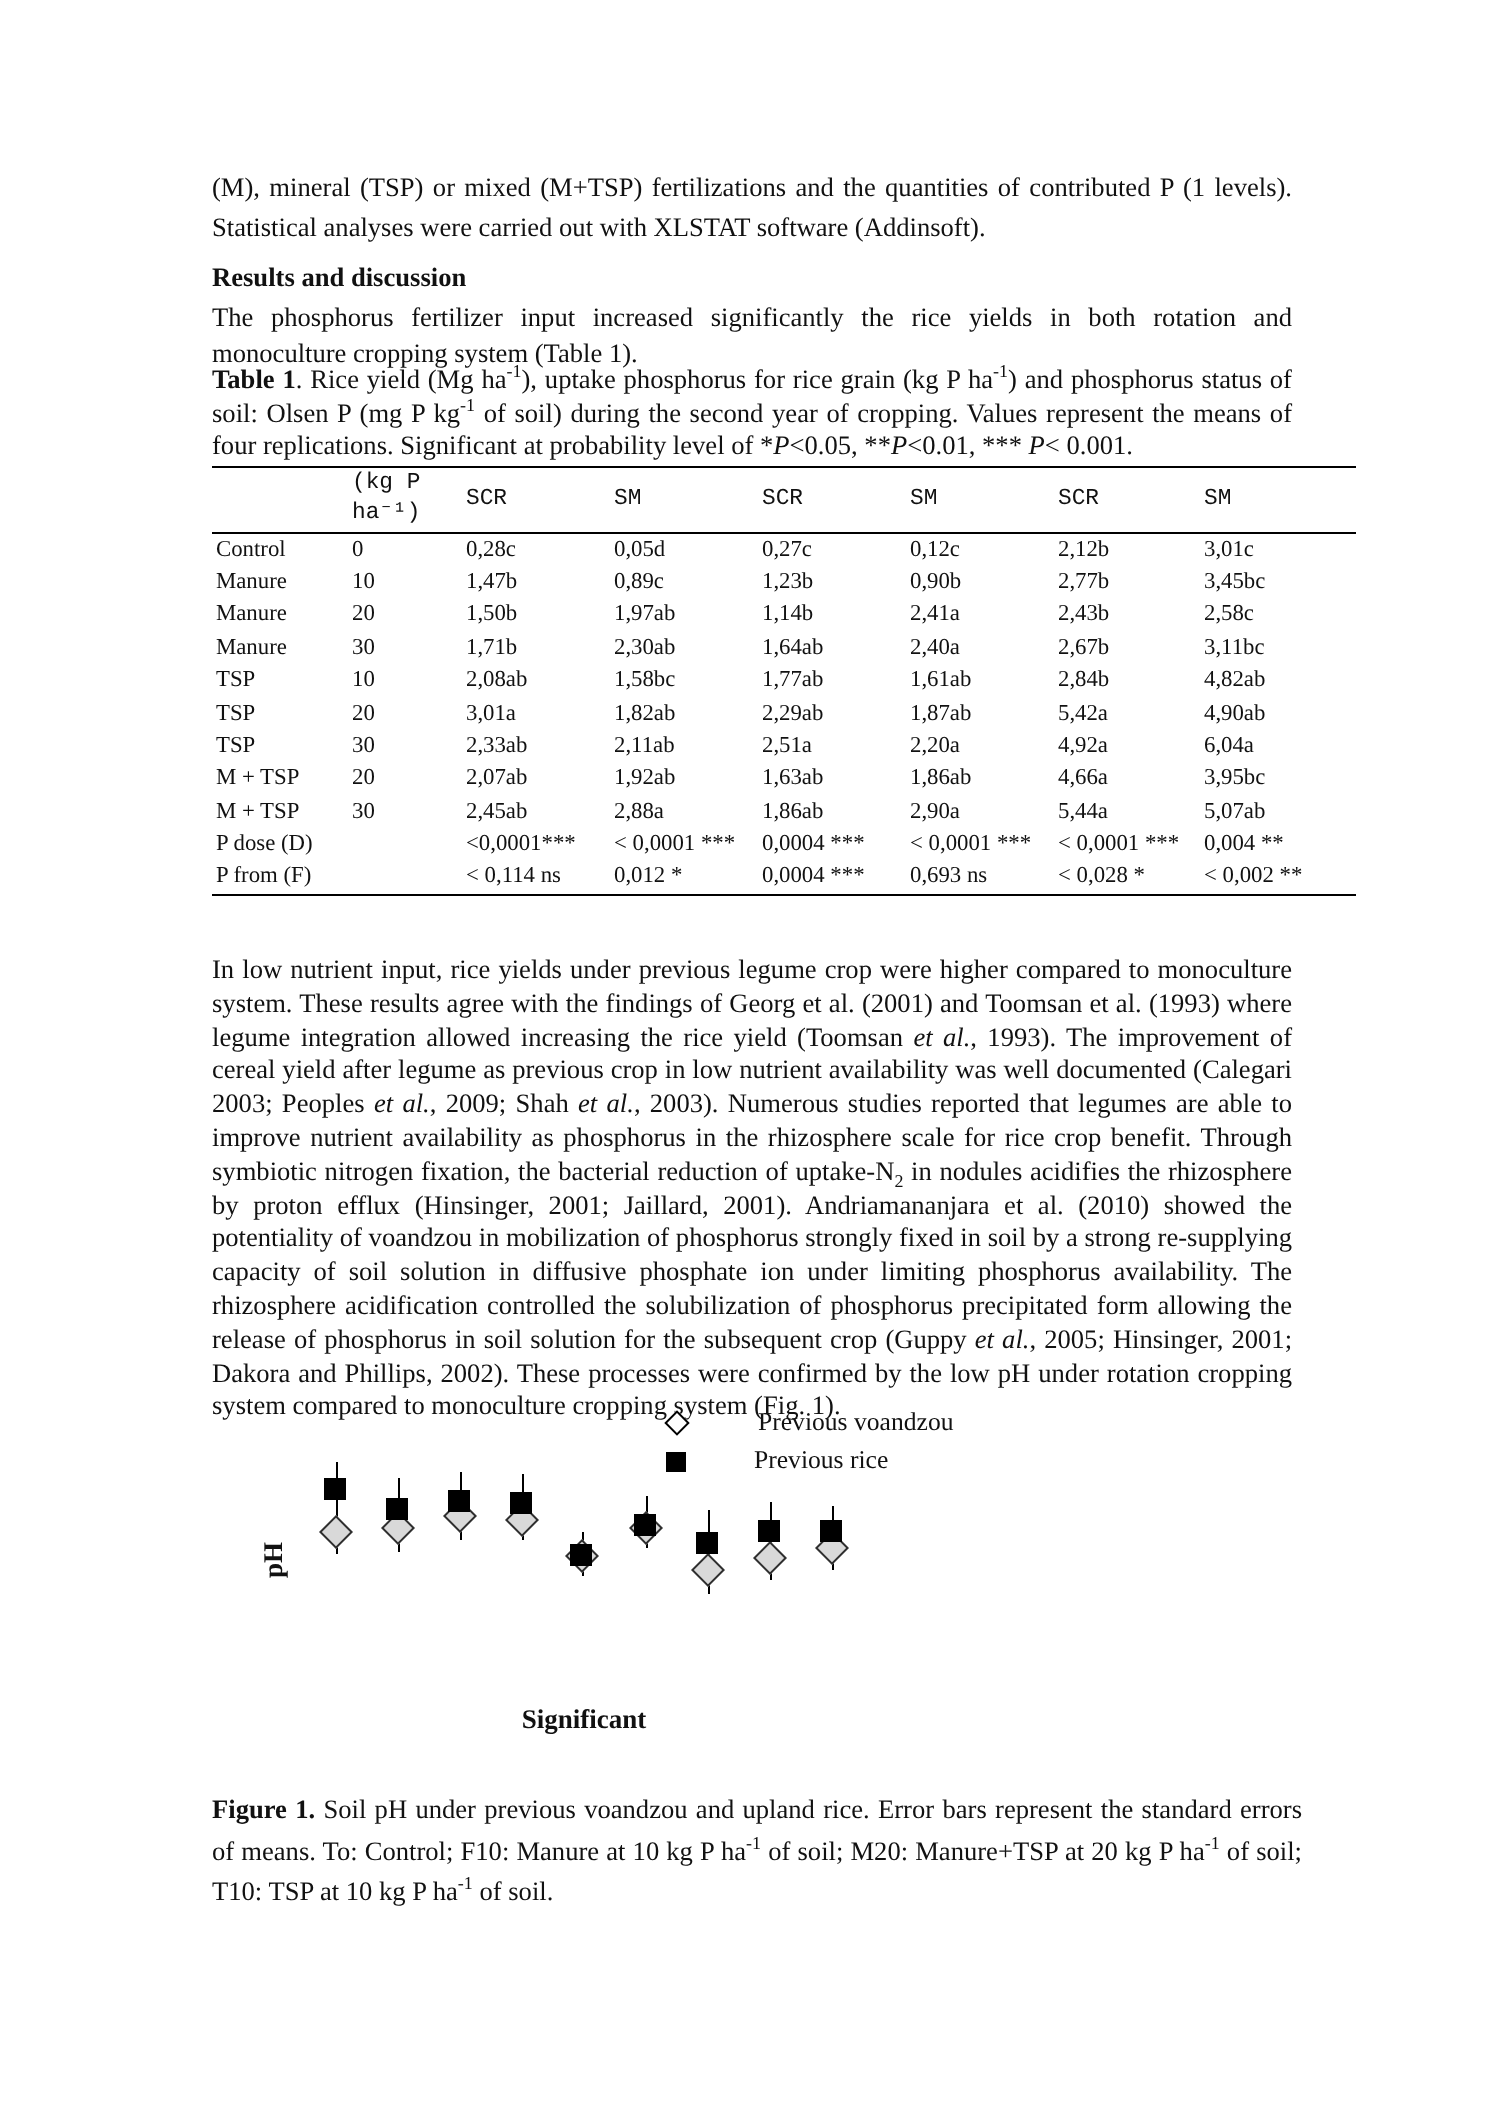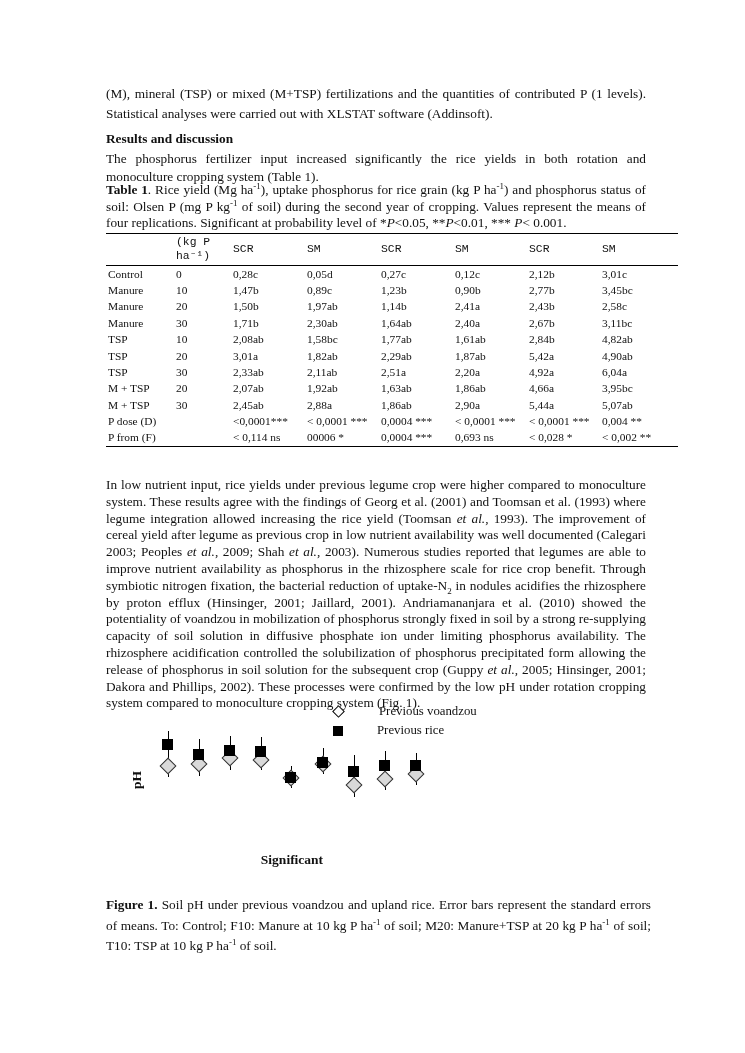--- a/index.html
+++ b/index.html
@@ -183,21 +183,21 @@
             <td>&lt; 0,0001 ***</td>
             <td>0,0004 ***</td>
             <td>&lt; 0,0001 ***</td>
             <td>&lt; 0,0001 ***</td>
             <td>0,004 **</td>
           </tr>
           <tr>
             <td>P from (F)</td>
             <td></td>
             <td>&lt; 0,114 ns</td>
-            <td>00006 *</td>
+            <td>0,012 *</td>
             <td>0,0004 ***</td>
             <td>0,693 ns</td>
             <td>&lt; 0,028 *</td>
             <td>&lt; 0,002 **</td>
           </tr>
         </tbody>
     </table>
   </div>
 
   <p class="body-text block discussion"><span>In low nutrient input, rice yields under previous legume crop were higher compared to monoculture system. These results agree with the findings of Georg et al. (2001) and Toomsan et al. (1993) where legume integration allowed increasing the rice yield (Toomsan </span><span style="font-style: italic;">et al.</span><span>, 1993). The improvement of cereal yield after legume as previous crop in low nutrient availability was well documented (Calegari 2003; Peoples </span><span style="font-style: italic;">et al.</span><span>, 2009; Shah </span><span style="font-style: italic;">et al.</span><span>, 2003). Numerous studies reported that legumes are able to improve nutrient availability as phosphorus in the rhizosphere scale for rice crop benefit. Through symbiotic nitrogen fixation, the bacterial reduction of uptake-N</span><sub>2</sub><span> in nodules acidifies the rhizosphere by proton efflux (Hinsinger, 2001; Jaillard, 2001). Andriamananjara et al. (2010) showed the potentiality of voandzou in mobilization of phosphorus strongly fixed in soil by a strong re-supplying capacity of soil solution in diffusive phosphate ion under limiting phosphorus availability. The rhizosphere acidification controlled the solubilization of phosphorus precipitated form allowing the release of phosphorus in soil solution for the subsequent crop (Guppy </span><span style="font-style: italic;">et al.</span><span>, 2005; Hinsinger, 2001; Dakora and Phillips, 2002). These processes were confirmed by the low pH under rotation cropping system compared to monoculture cropping system (Fig. 1).</span></p>

